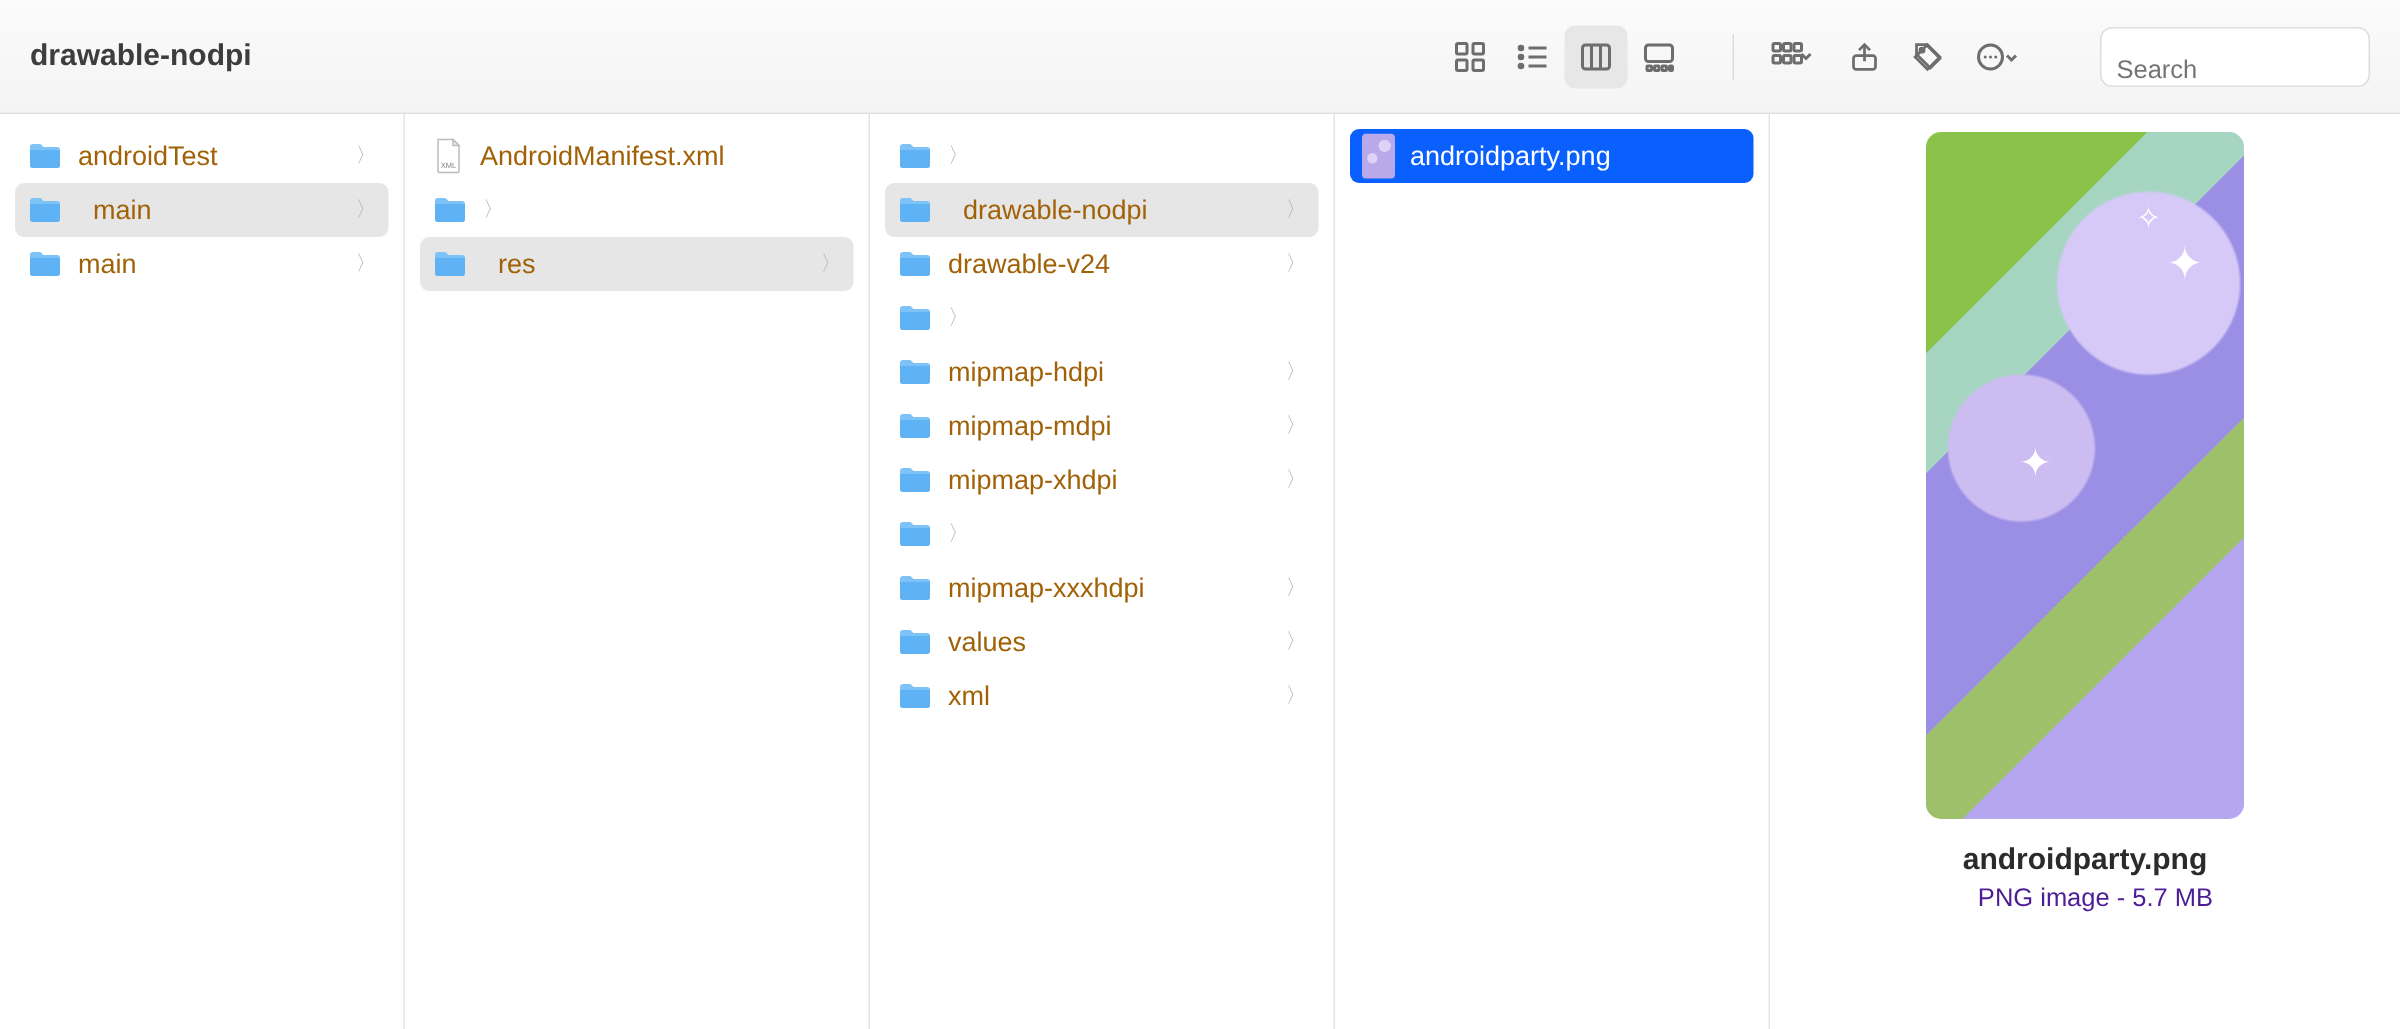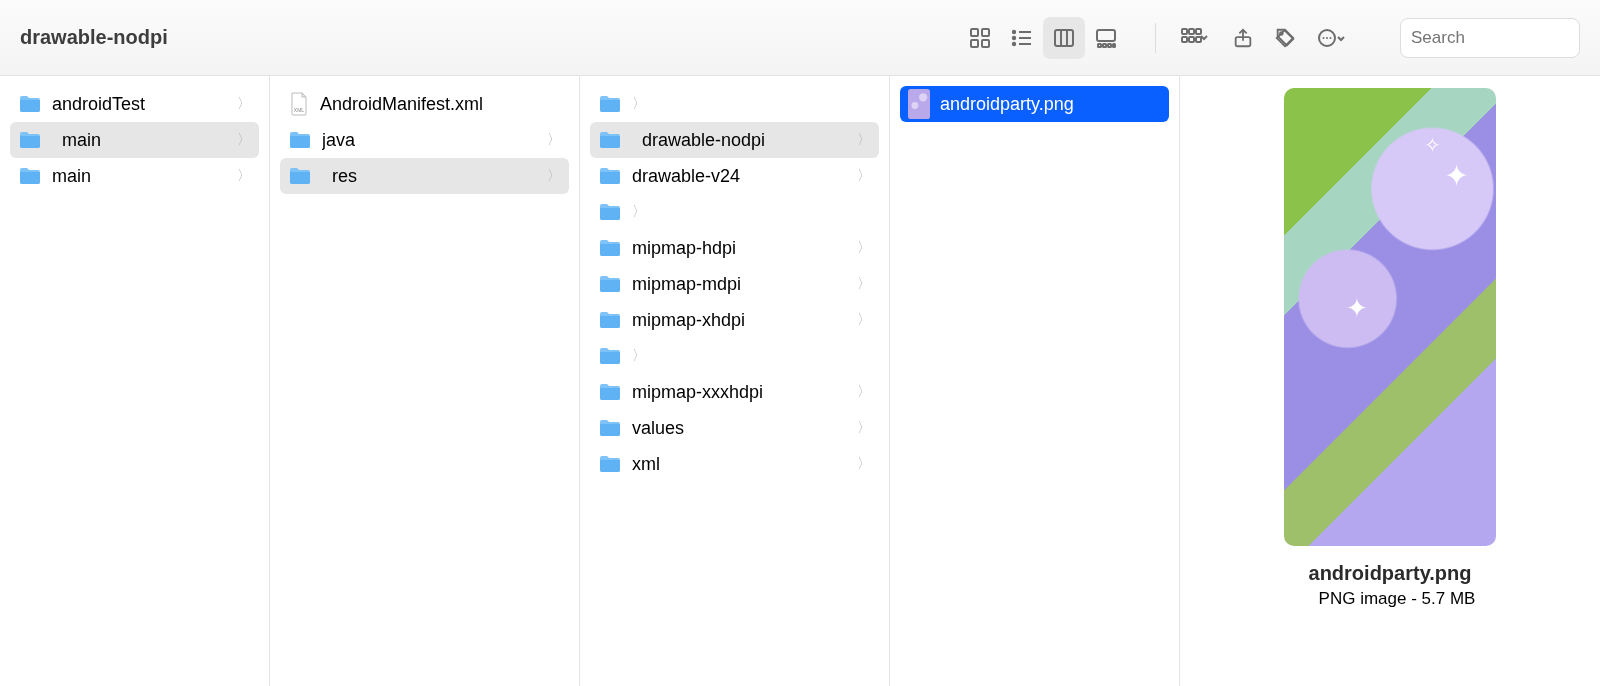--- a/index.html
+++ b/index.html
@@ -33,21 +33,21 @@
   display: flex; align-items: center; justify-content: center;
   border-radius: 7px;
   color: #6d6d6d;
 }
 .tb-btn.active { background: #e7e7e7; }
 .tb-sep { width: 1px; height: 30px; background: #dcdcdc; margin: 0 12px; }
 .search-wrap {
   width: 180px; height: 40px;
   border: 1px solid #ddd;
   border-radius: 8px;
-  display: flex; align-items: center;
+  display: flex; align-items: flex-end;
   padding: 0 10px;
   color: #9a9a9a;
   background: #fff;
 }
 .search-wrap input {
   border: none; outline: none; font-size: 17px; color: #333; flex: 1; background: transparent;
 }
 .columns {
   display: flex;
   height: calc(686px - 76px);
@@ -65,21 +65,21 @@
 .row {
   display: flex; align-items: center;
   height: 36px;
   padding: 0 8px;
   border-radius: 6px;
   gap: 10px;
   width: 100%;
 }
 .row.sel-gray { background: #e6e6e6; gap: 20px; }
 .row.sel-blue { background: #0a60ff; color: #fff; }
-.row .label { flex: 1; white-space: nowrap; overflow: hidden; text-overflow: ellipsis; font-size: 18px; color: #000000; }
+.row .label { flex: 1; white-space: nowrap; overflow: hidden; text-overflow: ellipsis; font-size: 18px; color: #a16207; }
 .row.sel-blue .label { color: #fff; }
 .chev { color: #b5b5b5; font-size: 14px; }
 .folder-icon { width: 24px; height: 20px; display: inline-block; position: relative; }
 .folder-icon svg { width: 24px; height: 20px; }
 .file-icon { width: 22px; height: 26px; display: flex; align-items: center; justify-content: center; }
 .file-icon svg { width: 20px; height: 24px; }
 .img-icon { width: 22px; height: 26px; display:flex; align-items:center; justify-content:center;}
 .preview-img {
   width: 212px; height: 458px;
   border-radius: 10px;
@@ -88,21 +88,21 @@
               linear-gradient(135deg, #8bc34a 0 22%, #a6d5c2 22% 34%, #9a8fe5 34% 60%, #9fc06a 60% 72%, #b4a6ef 72% 100%);
   position: relative;
   overflow: hidden;
   margin-top: 2px;
 }
 .sparkle { position:absolute; color: #fff; font-size: 30px; }
 .sp1 { top: 70px; left: 160px; }
 .sp2 { top: 205px; left: 62px; font-size:26px;}
 .sp3 { top: 45px; left: 140px; font-size:20px;}
 .preview-name { margin-top: 16px; font-size: 20px; font-weight: 700; color: #2b2b2b; align-self: center; }
-.preview-meta { font-size: 17px; color: #000000; margin-top: 4px; padding-left: 14px; }
+.preview-meta { font-size: 17px; color: #4c1d95; margin-top: 4px; padding-left: 14px; }
 svg { display: block; }
 </style>
 </head>
 <body>
 
 <div class="toolbar">
   <div class="title">drawable-nodpi</div>
   <div class="spacer"></div>
 
   <div class="tb-group">
@@ -234,21 +234,20 @@
         </span>
         <span class="label">AndroidManifest.xml</span>
       </div>
       <div class="row">
         <span class="folder-icon">
           <svg viewBox="0 0 24 20">
             <path d="M2 4 Q2 2 4 2 H9 L11 4 H20 Q22 4 22 6 V16 Q22 18 20 18 H4 Q2 18 2 16 Z" fill="#7ec3f7"></path>
             <path d="M2 6 H22 V16 Q22 18 20 18 H4 Q2 18 2 16 Z" fill="#5fb3f5"></path>
           </svg>
         </span>
-        <span class="label">java</span>
         <span class="chev">〉</span>
       </div>
       <div class="row sel-gray">
         <span class="folder-icon">
           <svg viewBox="0 0 24 20">
             <path d="M2 4 Q2 2 4 2 H9 L11 4 H20 Q22 4 22 6 V16 Q22 18 20 18 H4 Q2 18 2 16 Z" fill="#7ec3f7"></path>
             <path d="M2 6 H22 V16 Q22 18 20 18 H4 Q2 18 2 16 Z" fill="#5fb3f5"></path>
           </svg>
         </span>
         <span class="label">res</span>

